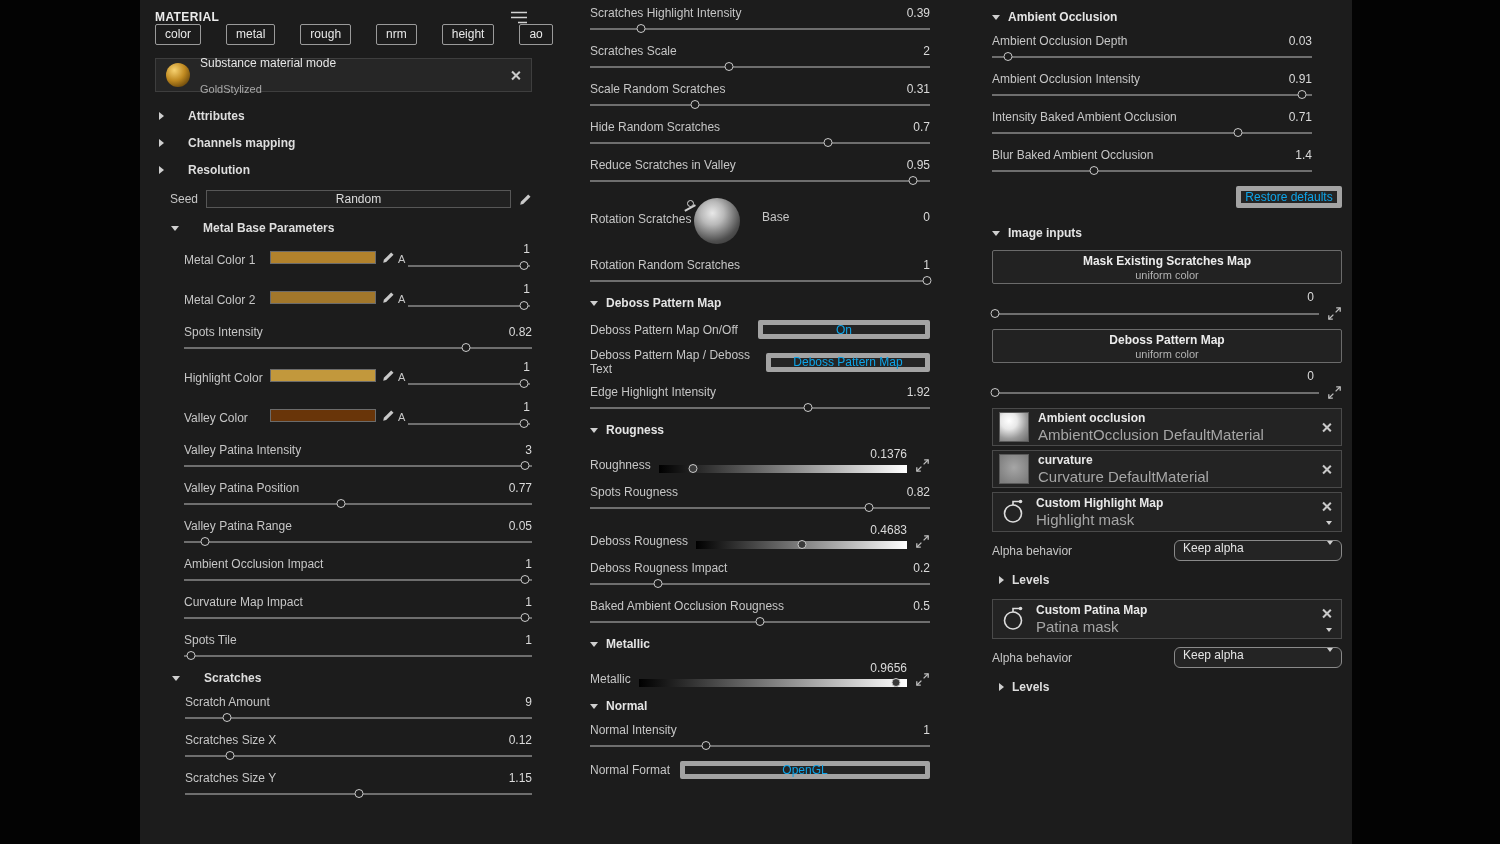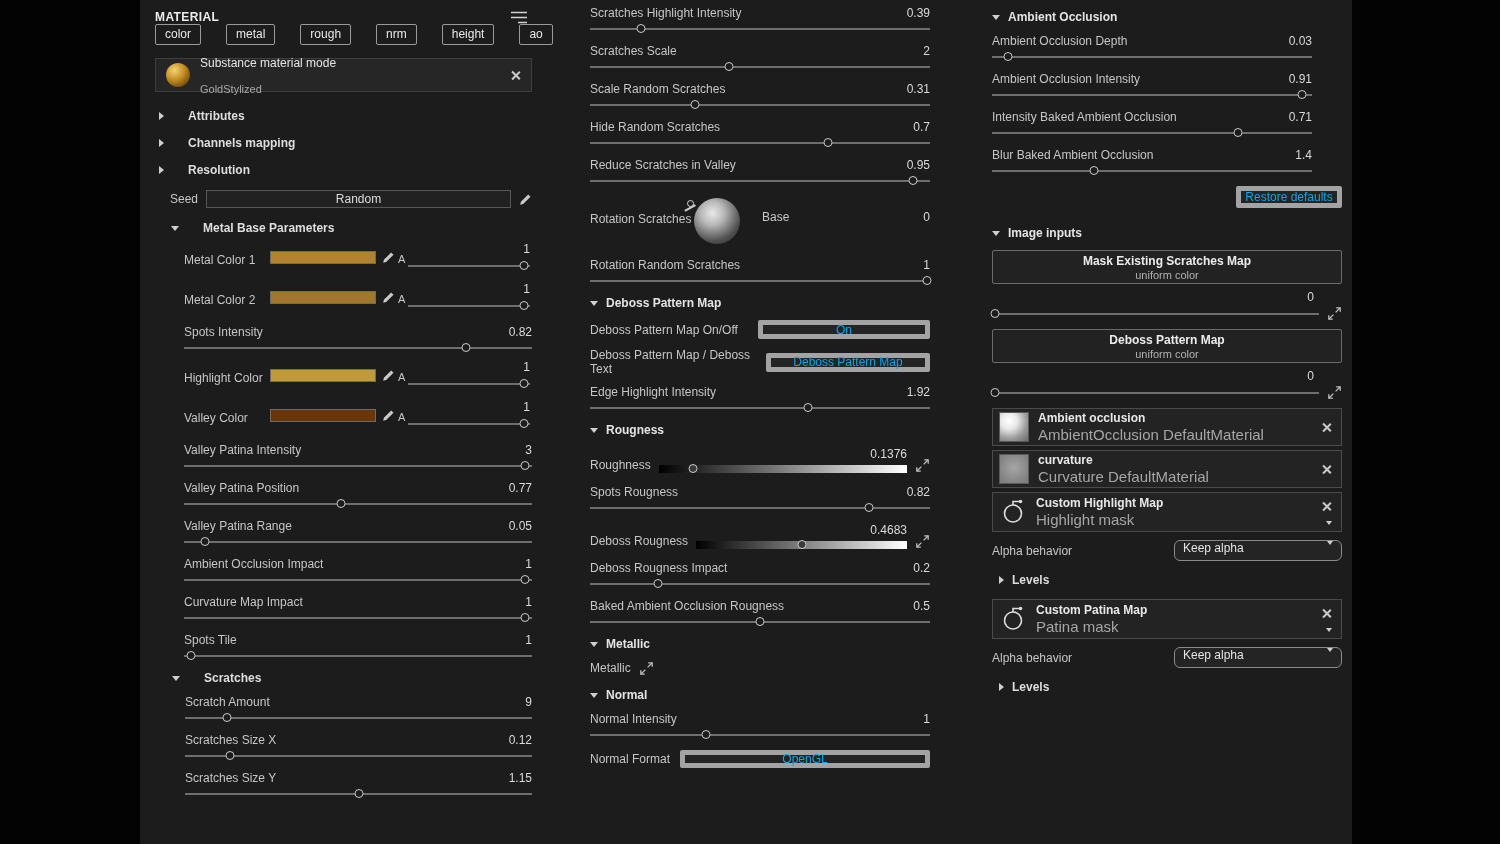--- a/index.html
+++ b/index.html
@@ -532,20 +532,26 @@
       </div>
     </div>
 
     <div class="sect">
       <span class="cd"></span>
       <span>Metallic</span>
     </div>
 
     <div class="gradrow">
       <span class="gradlabel">Metallic</span>
+      <div class="gradbody">
+        <div class="gradvalue">0.9656</div>
+        <div class="gradtrack">
+          <div class="handle" style="left: 96%;"></div>
+        </div>
+      </div>
       <svg class="exp" width="15" height="15" viewBox="0 0 15 15">
         <path d="M9.2 1.8h4v4M5.8 13.2h-4v-4" fill="none" stroke="#bdbdbd" stroke-width="1.3"></path>
         <path d="M13 2 8.6 6.4M2 13l4.4-4.4" fill="none" stroke="#bdbdbd" stroke-width="1.3"></path>
       </svg>
     </div>
 
     <div class="sect">
       <span class="cd"></span>
       <span>Normal</span>
     </div>

